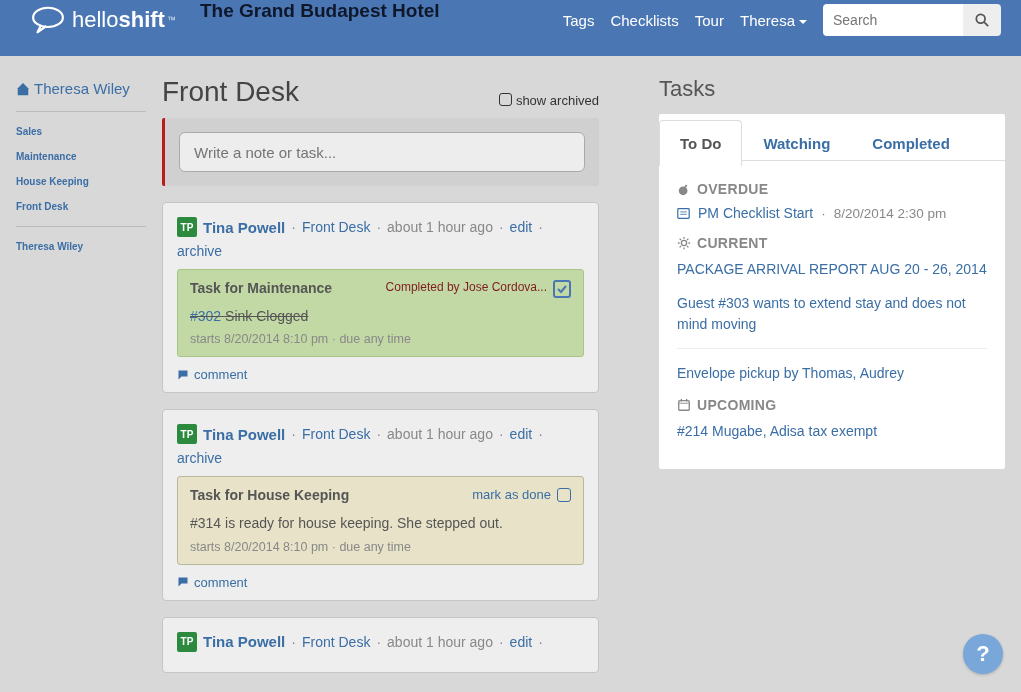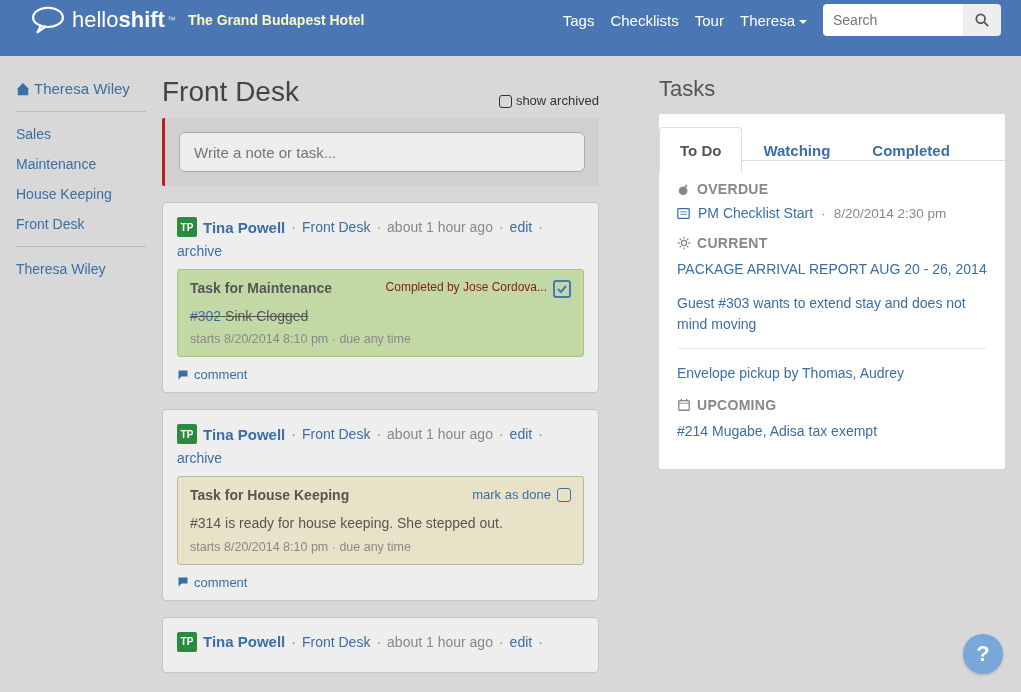--- a/index.html
+++ b/index.html
@@ -1,42 +1,42 @@
 <!DOCTYPE html>
 <html><head>
 <meta charset="utf-8">
 <style>
 * { box-sizing: border-box; margin: 0; padding: 0; }
 body { font-family: "Helvetica Neue", Arial, sans-serif; font-size: 14px; background: #d8d8d8; color: #333; }
 a { text-decoration: none; }
 
-.topbar { background: #4a77b4; height: 56px; display: flex; align-items: center; padding: 0 20px 16px 30px; color: #fff; }
+.topbar { background: #4a77b4; height: 56px; display: flex; padding: 0 20px 16px 30px; color: #fff; }
 .logo { display: flex; align-items: center; font-size: 22px; font-weight: 300; }
 .logo-bubble { width: 36px; height: 28px; margin-right: 6px; }
 .logo b { font-weight: 700; }
 .logo .tm { font-size: 9px; vertical-align: top; margin-left: 2px; opacity: .8; }
-.hotel-name { margin-left: 12px; font-size: 14px; color: #fef9c3; font-weight: 600; }
+.hotel-name { margin-left: 24px; font-size: 19px; color: #0f172a; font-weight: 600; }
 .top-right { margin-left: auto; display: flex; align-items: center; gap: 16px; }
 .top-link { color: #fff; font-size: 15px; cursor: pointer; }
 .user-dd .caret { display:inline-block; margin-left:4px; border-top:4px solid #fff; border-left:4px solid transparent; border-right:4px solid transparent; vertical-align: middle;}
 .search-group { display:flex; }
 .search-input { width: 140px; height: 32px; border: none; border-radius: 4px 0 0 4px; padding: 0 10px; font-size: 14px; background:#fff; }
 .search-btn { width: 38px; height: 32px; border: none; border-radius: 0 4px 4px 0; background: #eee; cursor: pointer; display:flex; align-items:center; justify-content:center; color:#555;}
 
 .layout { display: flex; padding: 20px 16px; gap: 16px; align-items:flex-start; }
 .sidebar { width: 130px; padding-top: 4px; }
 .side-user { color: #3a6ea5; font-size: 15px; display:flex; align-items:center; gap:4px; margin-bottom: 14px;}
 .side-user .home-icon { color:#3a6ea5; }
 .side-hr { border:none; border-top:1px solid #bbb; margin: 6px 0 14px; }
-.side-link { display:block; color:#3a6ea5; font-size:14px; margin-bottom: 14px; cursor:pointer; }
+.side-link { display:block; color:#3a6ea5; font-size:10px; margin-bottom: 14px; cursor:pointer;font-weight:bold; }
 
 .main { flex: 1; max-width: 460px; }
 .page-title-row { display:flex; align-items:flex-end; justify-content:space-between; margin-bottom: 10px;}
 .page-title { font-size: 28px; font-weight: 400; color:#444; }
-.show-archived { font-size: 13px; color:#333; display:flex; align-items:flex-end; gap:4px;}
+.show-archived { font-size: 13px; color:#333; display:flex; align-items:flex-start; gap:4px;}
 .show-archived .cb { width:13px; height:13px; border:1.5px solid #333; border-radius:3px; display:inline-block;}
 
 .compose { border-left: 3px solid #b91c1c; background:#d0d0d0; padding: 14px; border-radius: 2px; margin-bottom: 16px;}
 .compose input { width:100%; height:40px; border:1px solid #aaa; border-radius:6px; padding:0 14px; font-size:15px; background:#ededed; color:#777;}
 
 .card { background:#eee; border:1px solid #c5c5c5; border-radius:4px; padding: 14px 14px 10px; margin-bottom: 16px; }
 .post-head { display:flex; align-items:center; gap:6px; flex-wrap:wrap; font-size:14px; color:#888; margin-bottom:10px;}
 .avatar { width:20px; height:20px; background:#2b8a3e; color:#fff; font-size:10px; font-weight:700; display:flex; align-items:center; justify-content:center; border-radius:2px;}
 .author { color:#3a6ea5; font-weight:700; font-size:15px;}
 .dept-link, .action-link { color:#3a6ea5; cursor:pointer;}
@@ -55,21 +55,21 @@
 .struck { text-decoration: line-through; color:#5a7a4e; }
 .link-tag { color:#3a6ea5; }
 .task-body { color:#555; margin:4px 0 6px; line-height:1.45;}
 .task-meta { font-size:12.5px; color:#888; }
 .comment-row { margin-top:10px; color:#3a6ea5; font-size:13px; display:flex; align-items:center; gap:5px; cursor:pointer;}
 
 .tasks-panel-wrap { width: 390px; padding-left: 44px; }
 .tasks-heading { font-size: 22px; color:#555; margin-bottom: 12px; font-weight:400;}
 .tasks-panel { background:#fff; border-radius:2px; }
 .tabs { display:flex; border-bottom:1px solid #ddd; }
-.tab { padding: 14px 20px; font-size:15px; font-weight:700; color:#3a6ea5; cursor:pointer; border:1px solid transparent; border-bottom:none; position:relative; top:13px;}
+.tab { padding: 14px 20px; font-size:15px; font-weight:700; color:#3a6ea5; cursor:pointer; border:1px solid transparent; border-bottom:none; position:relative; top:6px;}
 .tab.active { color:#555; background:#fff; border-color:#ddd; border-radius:4px 4px 0 0;}
 .panel-body { padding: 16px 18px 24px; }
 .sec-head { font-size:14px; font-weight:700; color:#888; display:flex; align-items:center; gap:6px; margin: 14px 0 8px; letter-spacing:.3px;}
 .sec-head:first-child { margin-top: 4px;}
 .sec-icon { color:#888; }
 .task-item-row { display:flex; align-items:center; gap:8px; margin: 4px 0 12px; font-size:14px;}
 .task-item-link { color:#3a6ea5; cursor:pointer;}
 .task-date { color:#888; font-size:13.5px;}
 .task-item-block { color:#3a6ea5; line-height:1.45; margin: 6px 0 14px; cursor:pointer;}
 .divider { border:none; border-top:1px solid #eee; margin: 10px 0 14px;}

